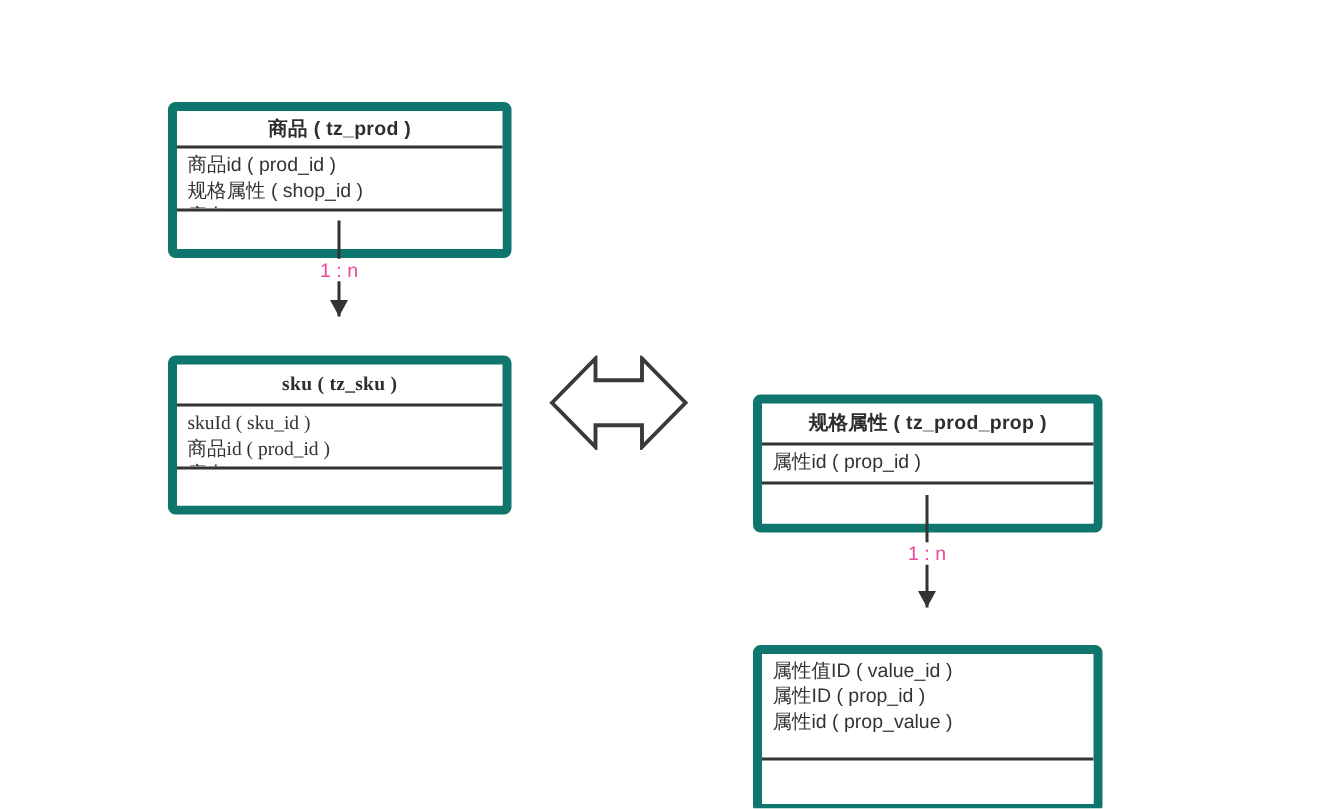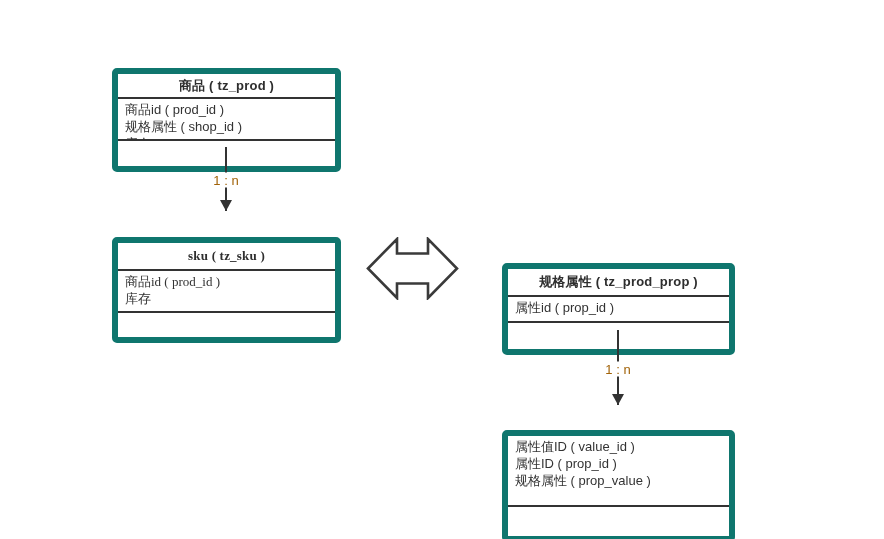--- a/index.html
+++ b/index.html
@@ -67,21 +67,21 @@
     border-left: 6px solid transparent;
     border-right: 6px solid transparent;
     border-top: 11px solid #333333;
   }
   .edge-label {
     position: absolute;
     transform: translate(-50%, -50%);
     background: #ffffff;
     padding: 0 3px;
     font-size: 13px;
-    color: #a16207;
+    color: #ec4899;
     white-space: nowrap;
   }
   .biarrow {
     position: absolute;
   }
 </style>
 </head>
 <body>
 
 <div class="canvas">
@@ -96,20 +96,21 @@
     <div class="entity-footer" style="height:27px;"></div>
   </div>
 
   <div class="vline" style="left:225px; top:147px; height:64px;"></div>
   <div class="arrowhead-down" style="left:220px; top:200px;"></div>
   <div class="edge-label" style="left:226px; top:180px;">1 : n</div>
 
   <div class="entity" style="left:112px; top:212px; width:229px; height:106px;font-family:Liberation Serif, serif;">
     <div class="entity-title" style="height:28px;">sku ( tz_sku )</div>
     <div class="entity-fields">
+      <div class="field">skuId ( sku_id )</div>
       <div class="field">商品id ( prod_id )</div>
       <div class="field">库存</div>
     </div>
     <div class="entity-footer" style="height:26px;"></div>
   </div>
 
   <svg class="biarrow" style="left:366px; top:237px;" width="93" height="63" viewBox="0 0 93 63" aria-hidden="true">
     <polygon points="2,31.5 31,2 31,16.5 62,16.5 62,2 91,31.5 62,61 62,46.5 31,46.5 31,61" fill="#ffffff" stroke="#3a3a3a" stroke-width="2.6" stroke-linejoin="miter"></polygon>
   </svg>
 
@@ -122,18 +123,18 @@
   </div>
 
   <div class="vline" style="left:617px; top:330px; height:75px;"></div>
   <div class="arrowhead-down" style="left:612px; top:394px;"></div>
   <div class="edge-label" style="left:618px; top:369px;">1 : n</div>
 
   <div class="entity" style="left:502px; top:405px; width:233px; height:112px;">
     <div class="entity-fields">
       <div class="field">属性值ID ( value_id )</div>
       <div class="field">属性ID ( prop_id )</div>
-      <div class="field">规格属性 ( prop_value )</div>
+      <div class="field">属性id ( prop_value )</div>
     </div>
     <div class="entity-footer" style="height:31px;"></div>
   </div>
 
 </div>
 
 </body></html>

